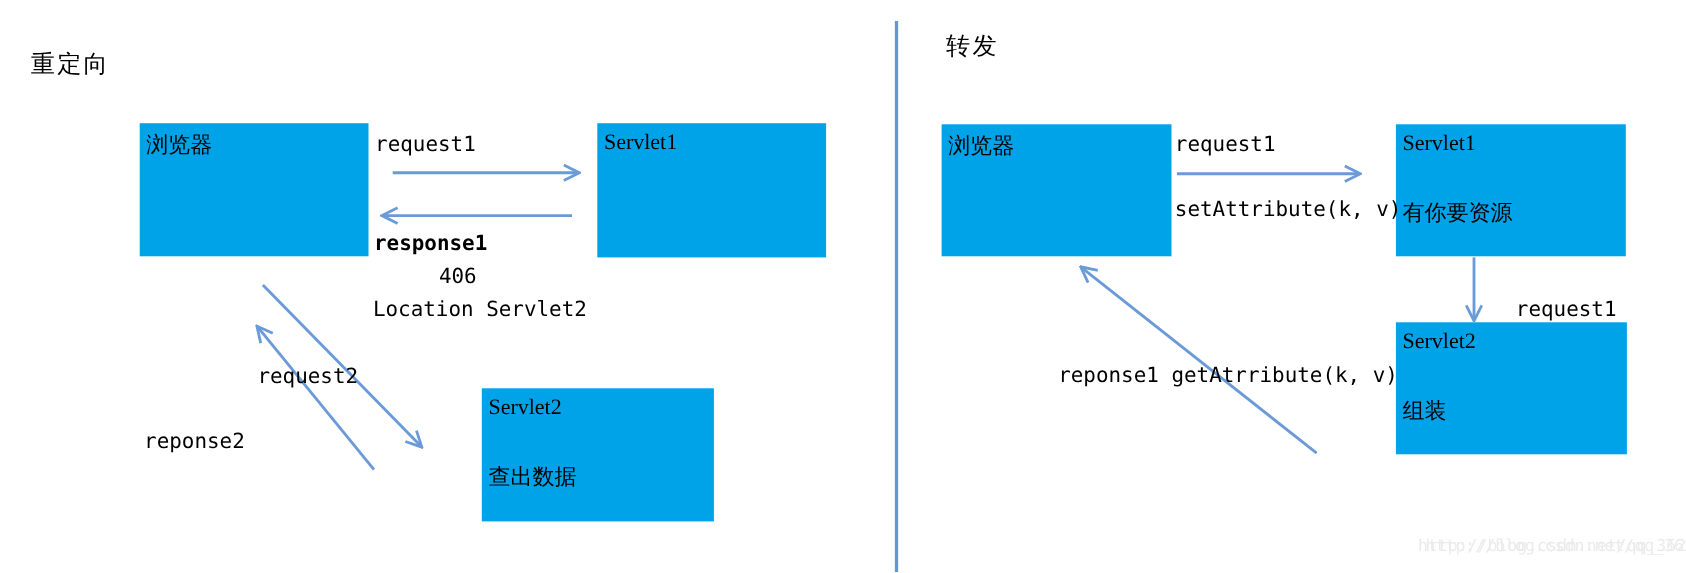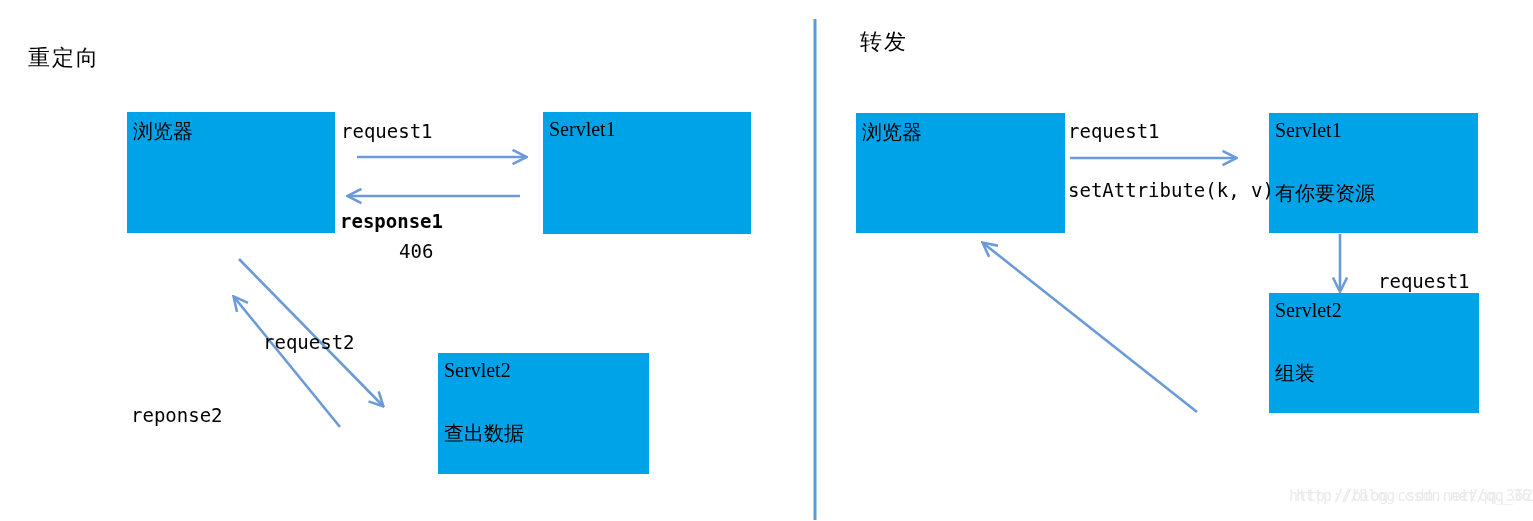--- a/index.html
+++ b/index.html
@@ -129,41 +129,43 @@
   </div>
 
   <div class="box" style="left:438px; top:353px; width:211px; height:121px;">
     <span class="box-title">Servlet2</span>
     <span class="box-desc">查出数据</span>
   </div>
 
   <div class="lbl" style="left:341px; top:120px;">request1</div>
   <div class="lbl" style="left:340px; top:210px;font-weight:bold;">response1</div>
   <div class="lbl" style="left:399px; top:240px;">406</div>
-  <div class="lbl" style="left:234px; top:331px;margin-left:29px;">request2</div>
-  <div class="lbl" style="left:131px; top:390px;margin-top:14px;">reponse2</div>
+  <div class="lbl" style="left:339px; top:270px;">Location Servlet2</div>
+  <div class="lbl" style="left:234px; top:331px;">request2</div>
+  <div class="lbl" style="left:131px; top:390px;">reponse2</div>
 
   <div class="section-title" style="left:860px; top:27px;">转发</div>
 
   <div class="box" style="left:856px; top:113px; width:209px; height:120px;">
     <span class="box-title">浏览器</span>
   </div>
 
   <div class="box" style="left:1269px; top:113px; width:209px; height:120px;">
     <span class="box-title">Servlet1</span>
     <span class="box-desc">有你要资源</span>
   </div>
 
   <div class="box" style="left:1269px; top:293px; width:210px; height:120px;">
     <span class="box-title">Servlet2</span>
     <span class="box-desc">组装</span>
   </div>
 
   <div class="lbl" style="left:1068px; top:120px;">request1</div>
   <div class="lbl" style="left:1068px; top:179px;">setAttribute(k, v)</div>
   <div class="lbl" style="left:1378px; top:270px;">request1</div>
+  <div class="lbl" style="left:962px; top:330px;">reponse1 getAtrribute(k, v)</div>
 
   <div class="watermark">
     <span class="wm-copy-1">http://blog.csdn.net/qq_36241898</span>
     <span class="wm-copy-2">http://blog.csdn.net/qq_36241898</span>
   </div>
 
 </div>
 
 </body></html>

